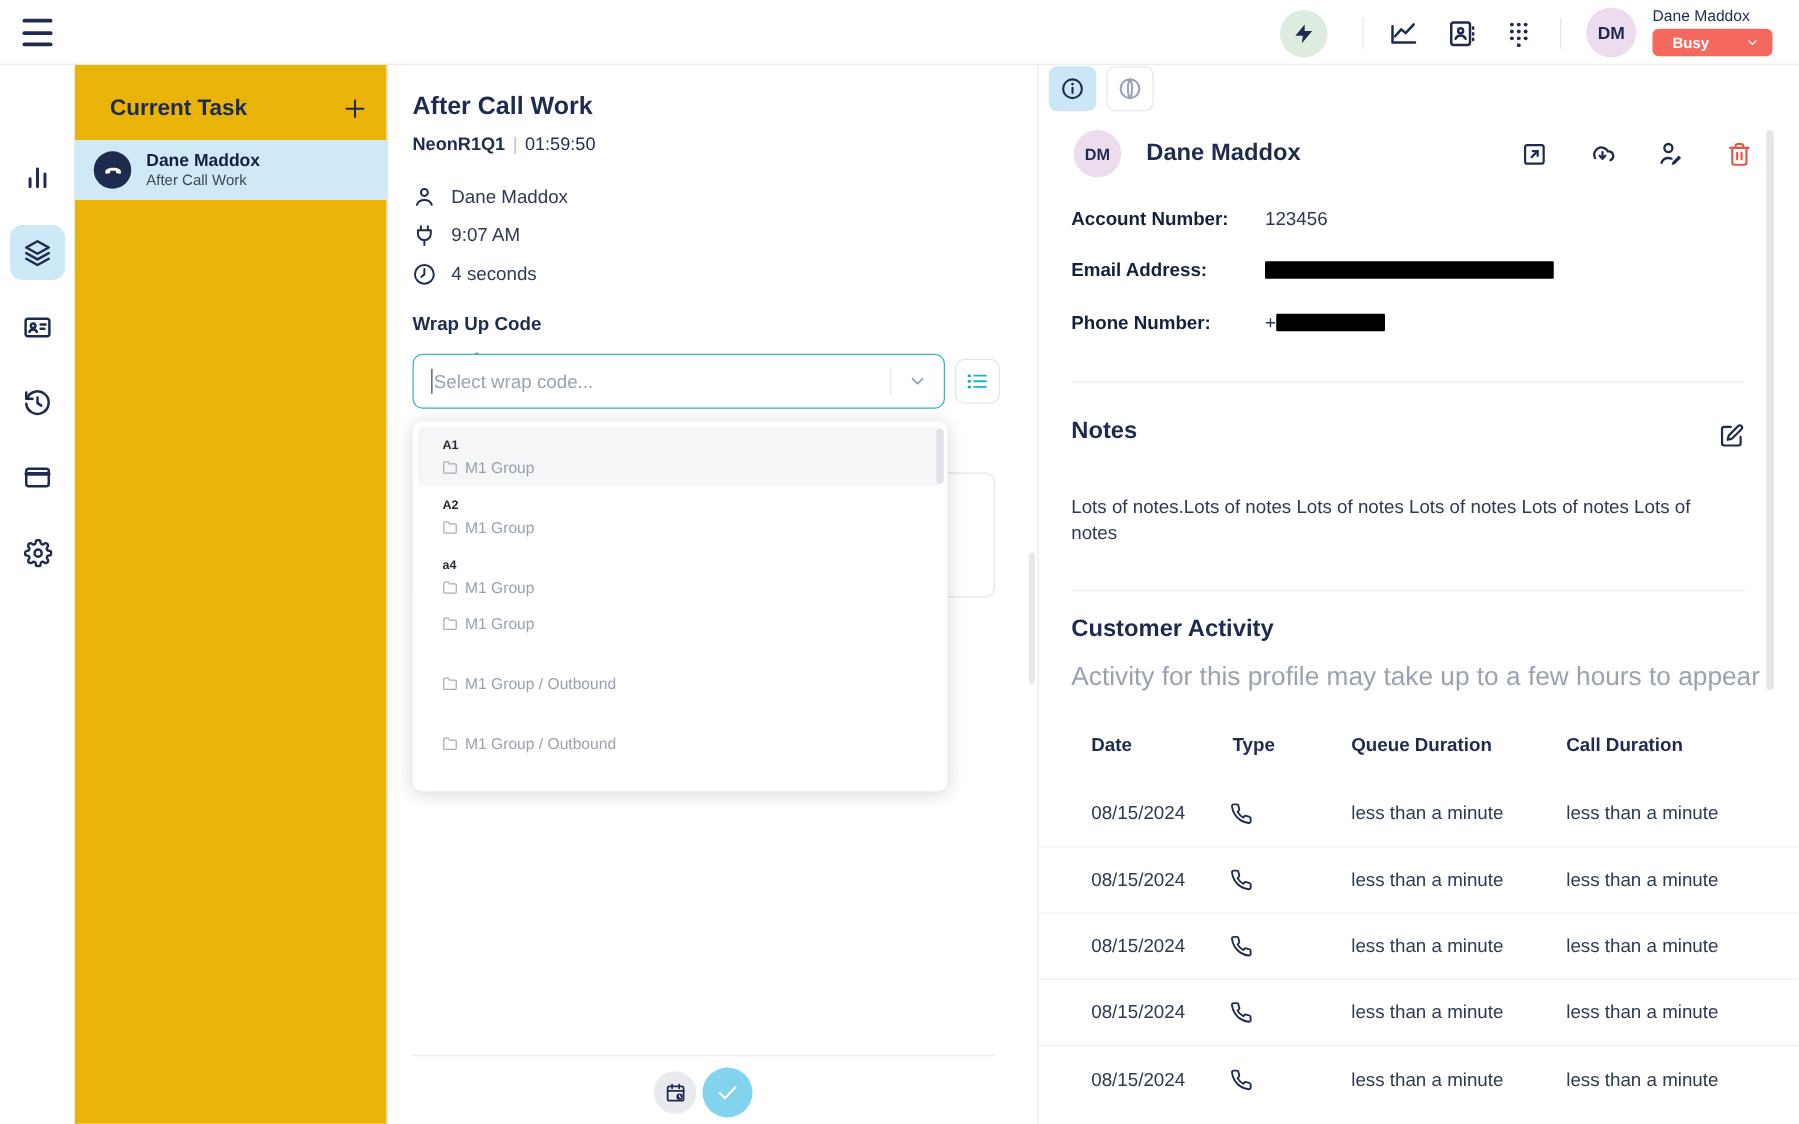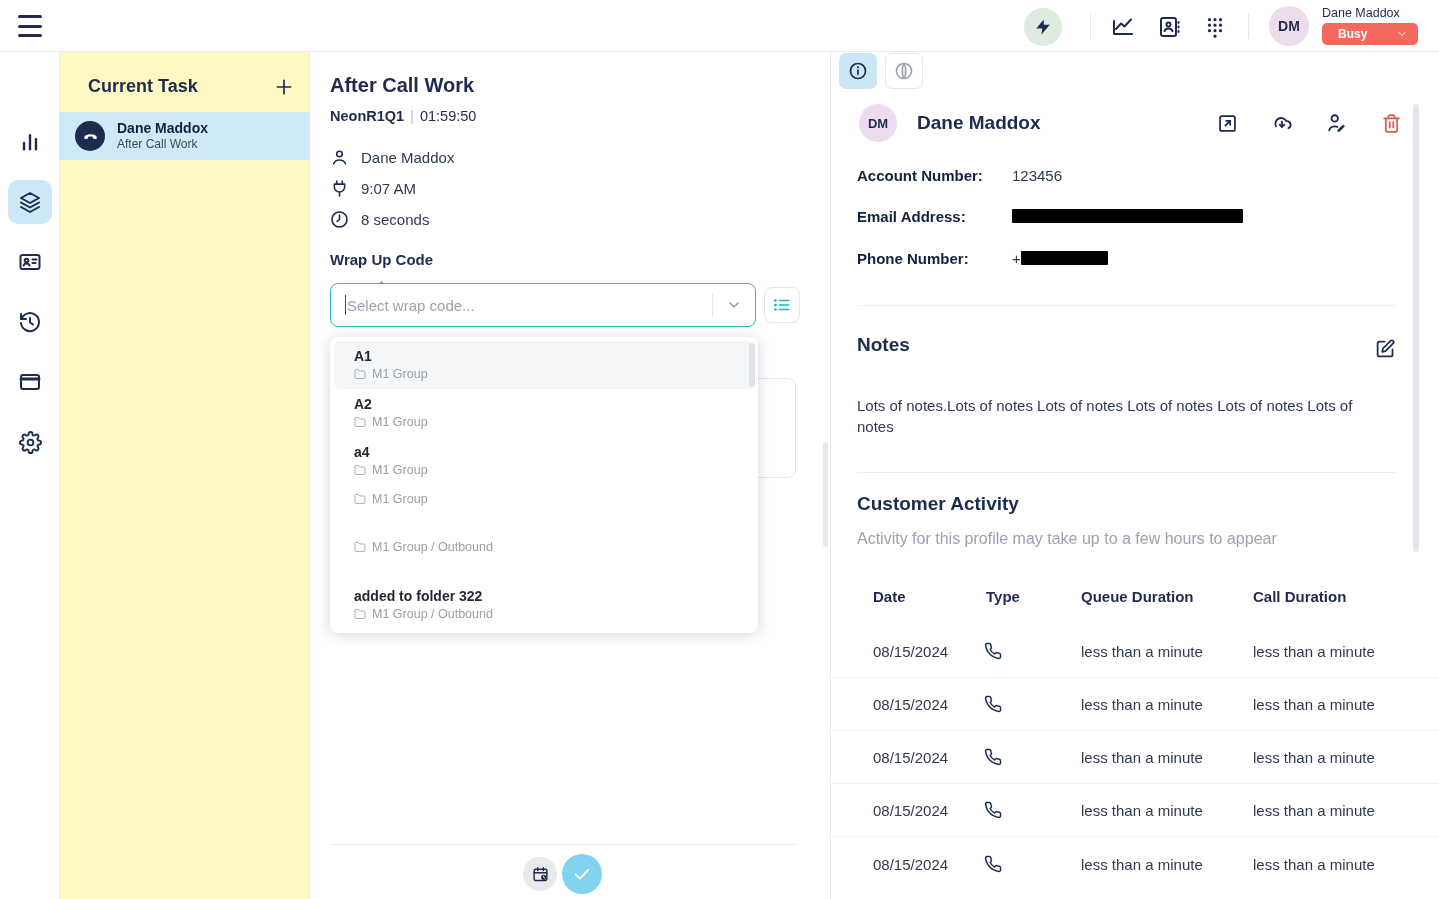--- a/index.html
+++ b/index.html
@@ -30,21 +30,21 @@
     padding:0 10px 0 16px; }
 
   
   .rail { position:absolute; left:0; top:52px; width:60px; height:847px; background:#fff;
     border-right:1px solid #e9ebee; z-index:20; }
   .rail-btn { position:absolute; left:8px; width:44px; height:44px; border-radius:10px;
     display:flex; align-items:center; justify-content:center; color:#1e2b4e; }
   .rail-btn.active { background:#cde9f7; }
 
   
-  .task-panel { position:absolute; left:60px; top:52px; width:250px; height:847px; background:#fef9c3;
+  .task-panel { position:absolute; left:60px; top:52px; width:250px; height:847px; background:#eab308;
     border-right:1px solid #e9ebee; z-index:10; }
   .tp-header { position:absolute; left:28px; top:24px; width:206px; display:flex;
     align-items:center; justify-content:space-between; }
   .tp-title { font-size:18px; font-weight:bold; color:#1e2b4e; }
   .tp-plus { color:#1e2b4e; }
   .task-item { position:absolute; left:0; top:60px; width:250px; height:48px; background:#cfe9f7;
     display:flex; align-items:center; }
   .task-avatar { width:30px; height:30px; border-radius:50%; background:#1e2b4e; color:#fff;
     display:flex; align-items:center; justify-content:center; margin:0 12px 0 15px; flex:0 0 auto; }
   .task-name { font-size:14px; font-weight:bold; color:#14213d; line-height:17px; }
@@ -73,21 +73,21 @@
   .sel-chev { width:42px; display:flex; align-items:center; justify-content:center; color:#8d96a5; }
   .list-btn { position:absolute; left:454px; top:235px; width:36px; height:36px;
     border:1px solid #e3e6ea; border-radius:8px; color:#20b0c4;
     display:flex; align-items:center; justify-content:center; background:#fff; }
   .ghost-area { position:absolute; left:20px; top:326px; width:466px; height:100px;
     border:1px solid #e3e6ea; border-radius:8px; z-index:1; background:#fff; }
   .dropdown { position:absolute; left:20px; top:285px; width:428px; background:#fff; z-index:5;
     border-radius:8px; box-shadow:0 2px 14px rgba(20,33,61,.18); padding:4px 0; }
   .opt { height:48px; padding:6px 20px 0 20px; border-radius:6px; margin:0 4px; }
   .opt.hl { background:#f5f6f8; }
-  .opt-name { font-size:14px; font-weight:bold; color:#1f2733; line-height:19px; }
+  .opt-name { font-size:10px; font-weight:bold; color:#1f2733; line-height:19px; }
   .opt-group { display:flex; align-items:center; gap:6px; font-size:12.5px; color:#98a0ae; line-height:16px; }
   .opt-group svg { color:#a6adba; }
   .dd-scroll { position:absolute; right:3px; top:6px; width:6px; height:44px; background:#dfe2e6; border-radius:3px; }
   .m-footer-line { position:absolute; left:20px; top:792px; width:466px; border-top:1px solid #e9ebee; }
   .fab { border-radius:50%; position:absolute; display:flex; align-items:center; justify-content:center; }
   .fab-cal { left:213px; top:805px; width:34px; height:34px; background:#e9eaee; color:#1e2b4e; }
   .fab-check { left:252px; top:802px; width:40px; height:40px; background:#82d4ee; color:#fff; }
   .main-scroll { position:absolute; right:2px; top:390px; width:5px; height:105px; background:#e6e9ec; border-radius:3px; }
 
   
@@ -104,21 +104,21 @@
   .c-actions .danger { color:#e4584b; }
   .field-row { position:absolute; left:26px; font-size:15px; display:flex; align-items:center; height:20px; }
   .f-label { font-weight:bold; color:#14213d; width:155px; flex:0 0 155px; }
   .f-value { color:#2b3750; display:flex; align-items:center; }
   .redacted { display:inline-block; height:14px; background:#000; border-radius:1px; }
   .c-div { position:absolute; left:26px; width:539px; border-top:1px solid #eceef1; }
   .n-title { position:absolute; left:26px; top:282px; font-size:19px; font-weight:bold; color:#1e2b4e; }
   .n-edit { position:absolute; left:544px; top:286px; color:#1e2b4e; }
   .n-text { position:absolute; left:26px; top:343px; width:530px; font-size:15px; color:#2e3a50; line-height:21px; }
   .a-title { position:absolute; left:26px; top:441px; font-size:19px; font-weight:bold; color:#1e2b4e; }
-  .a-sub { position:absolute; left:26px; top:478px; font-size:16px; color:#9aa2b1; }
+  .a-sub { position:absolute; left:26px; top:478px; font-size:21px; color:#9aa2b1; }
   .a-head { position:absolute; left:0; top:536px; width:100%; height:20px; font-size:15px; font-weight:bold; color:#1e2b4e; }
   .a-rows { position:absolute; left:0; top:573px; width:100%; }
   .a-row { position:relative; height:53px; font-size:15px; color:#2e3a50; border-bottom:1px solid #eef0f2; }
   .a-row:last-child { border-bottom:none; }
   .cellD { position:absolute; left:42px; top:50%; transform:translateY(-50%); }
   .cellT { position:absolute; left:153px; top:50%; transform:translateY(-50%); color:#1e2b4e; }
   .cellQ { position:absolute; left:250px; top:50%; transform:translateY(-50%); }
   .cellC { position:absolute; left:422px; top:50%; transform:translateY(-50%); }
   .hD { position:absolute; left:42px; } .hT { position:absolute; left:155px; }
   .hQ { position:absolute; left:250px; } .hC { position:absolute; left:422px; }
@@ -271,21 +271,21 @@
           <path d="M5.5 6.5h13v3.5a6.5 6.5 0 0 1-13 0V6.5z"></path>
           <path d="M12 16.5v5"></path>
         </svg>
       <span>9:07 AM</span>
     </div>
     <div class="meta-row">
       <svg class="stroked" width="19" height="19" viewBox="0 0 24 24">
           <circle cx="12" cy="12" r="9.5"></circle>
           <polyline points="12 6.5 12 12 9 14.5"></polyline>
         </svg>
-      <span>8 seconds</span>
+      <span>4 seconds</span>
     </div>
   </div>
 
   <div class="wrap-row">
     <span class="wrap-label">Wrap Up Code</span>
     <span class="wrap-dot">•</span>
     <span class="wrap-req">Required</span>
   </div>
 
   <div class="select">
@@ -345,21 +345,20 @@
     </div>
     <div class="opt">
       <div class="opt-group">
           <svg class="stroked" width="12" height="12" viewBox="0 0 24 24">
             <path d="M22 19a2 2 0 0 1-2 2H4a2 2 0 0 1-2-2V5a2 2 0 0 1 2-2h5l2 3h9a2 2 0 0 1 2 2z"></path>
           </svg>
           <span>M1 Group / Outbound</span>
         </div>
     </div>
     <div class="opt">
-      <div class="opt-name">added to folder 322</div>
       <div class="opt-group">
           <svg class="stroked" width="12" height="12" viewBox="0 0 24 24">
             <path d="M22 19a2 2 0 0 1-2 2H4a2 2 0 0 1-2-2V5a2 2 0 0 1 2-2h5l2 3h9a2 2 0 0 1 2 2z"></path>
           </svg>
           <span>M1 Group / Outbound</span>
         </div>
     </div>
     <div class="dd-scroll"></div>
   </div>
 

